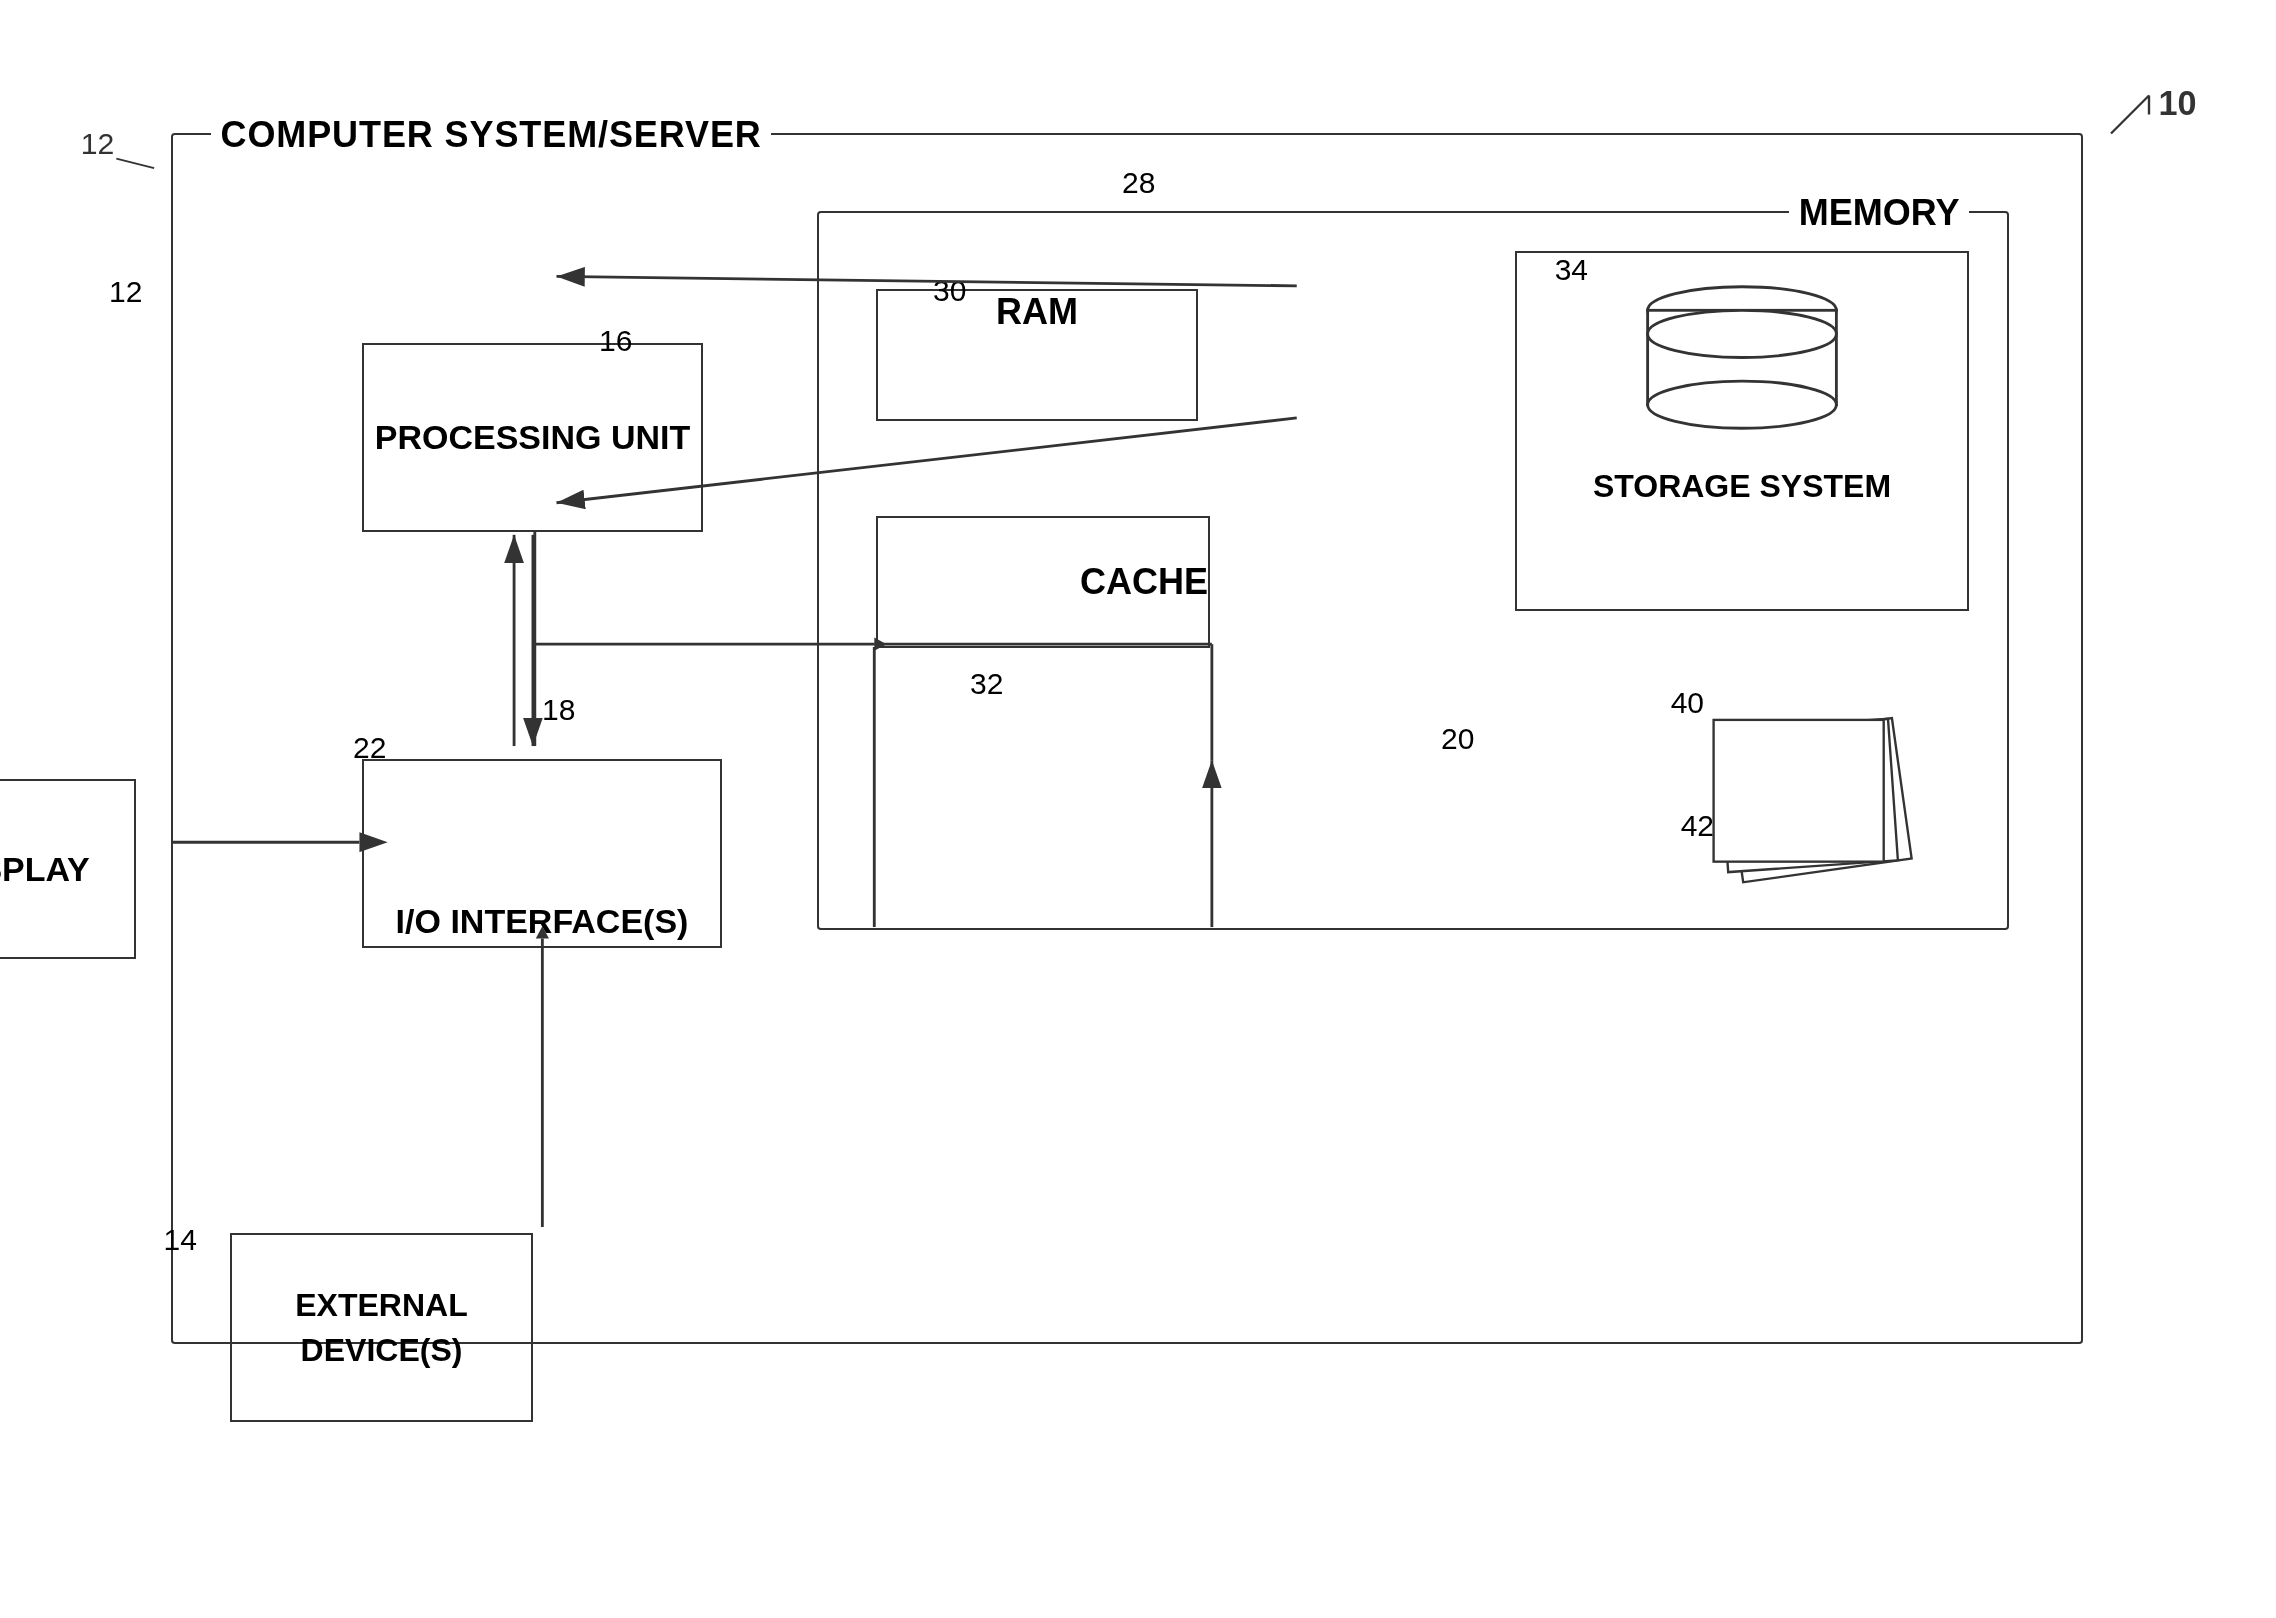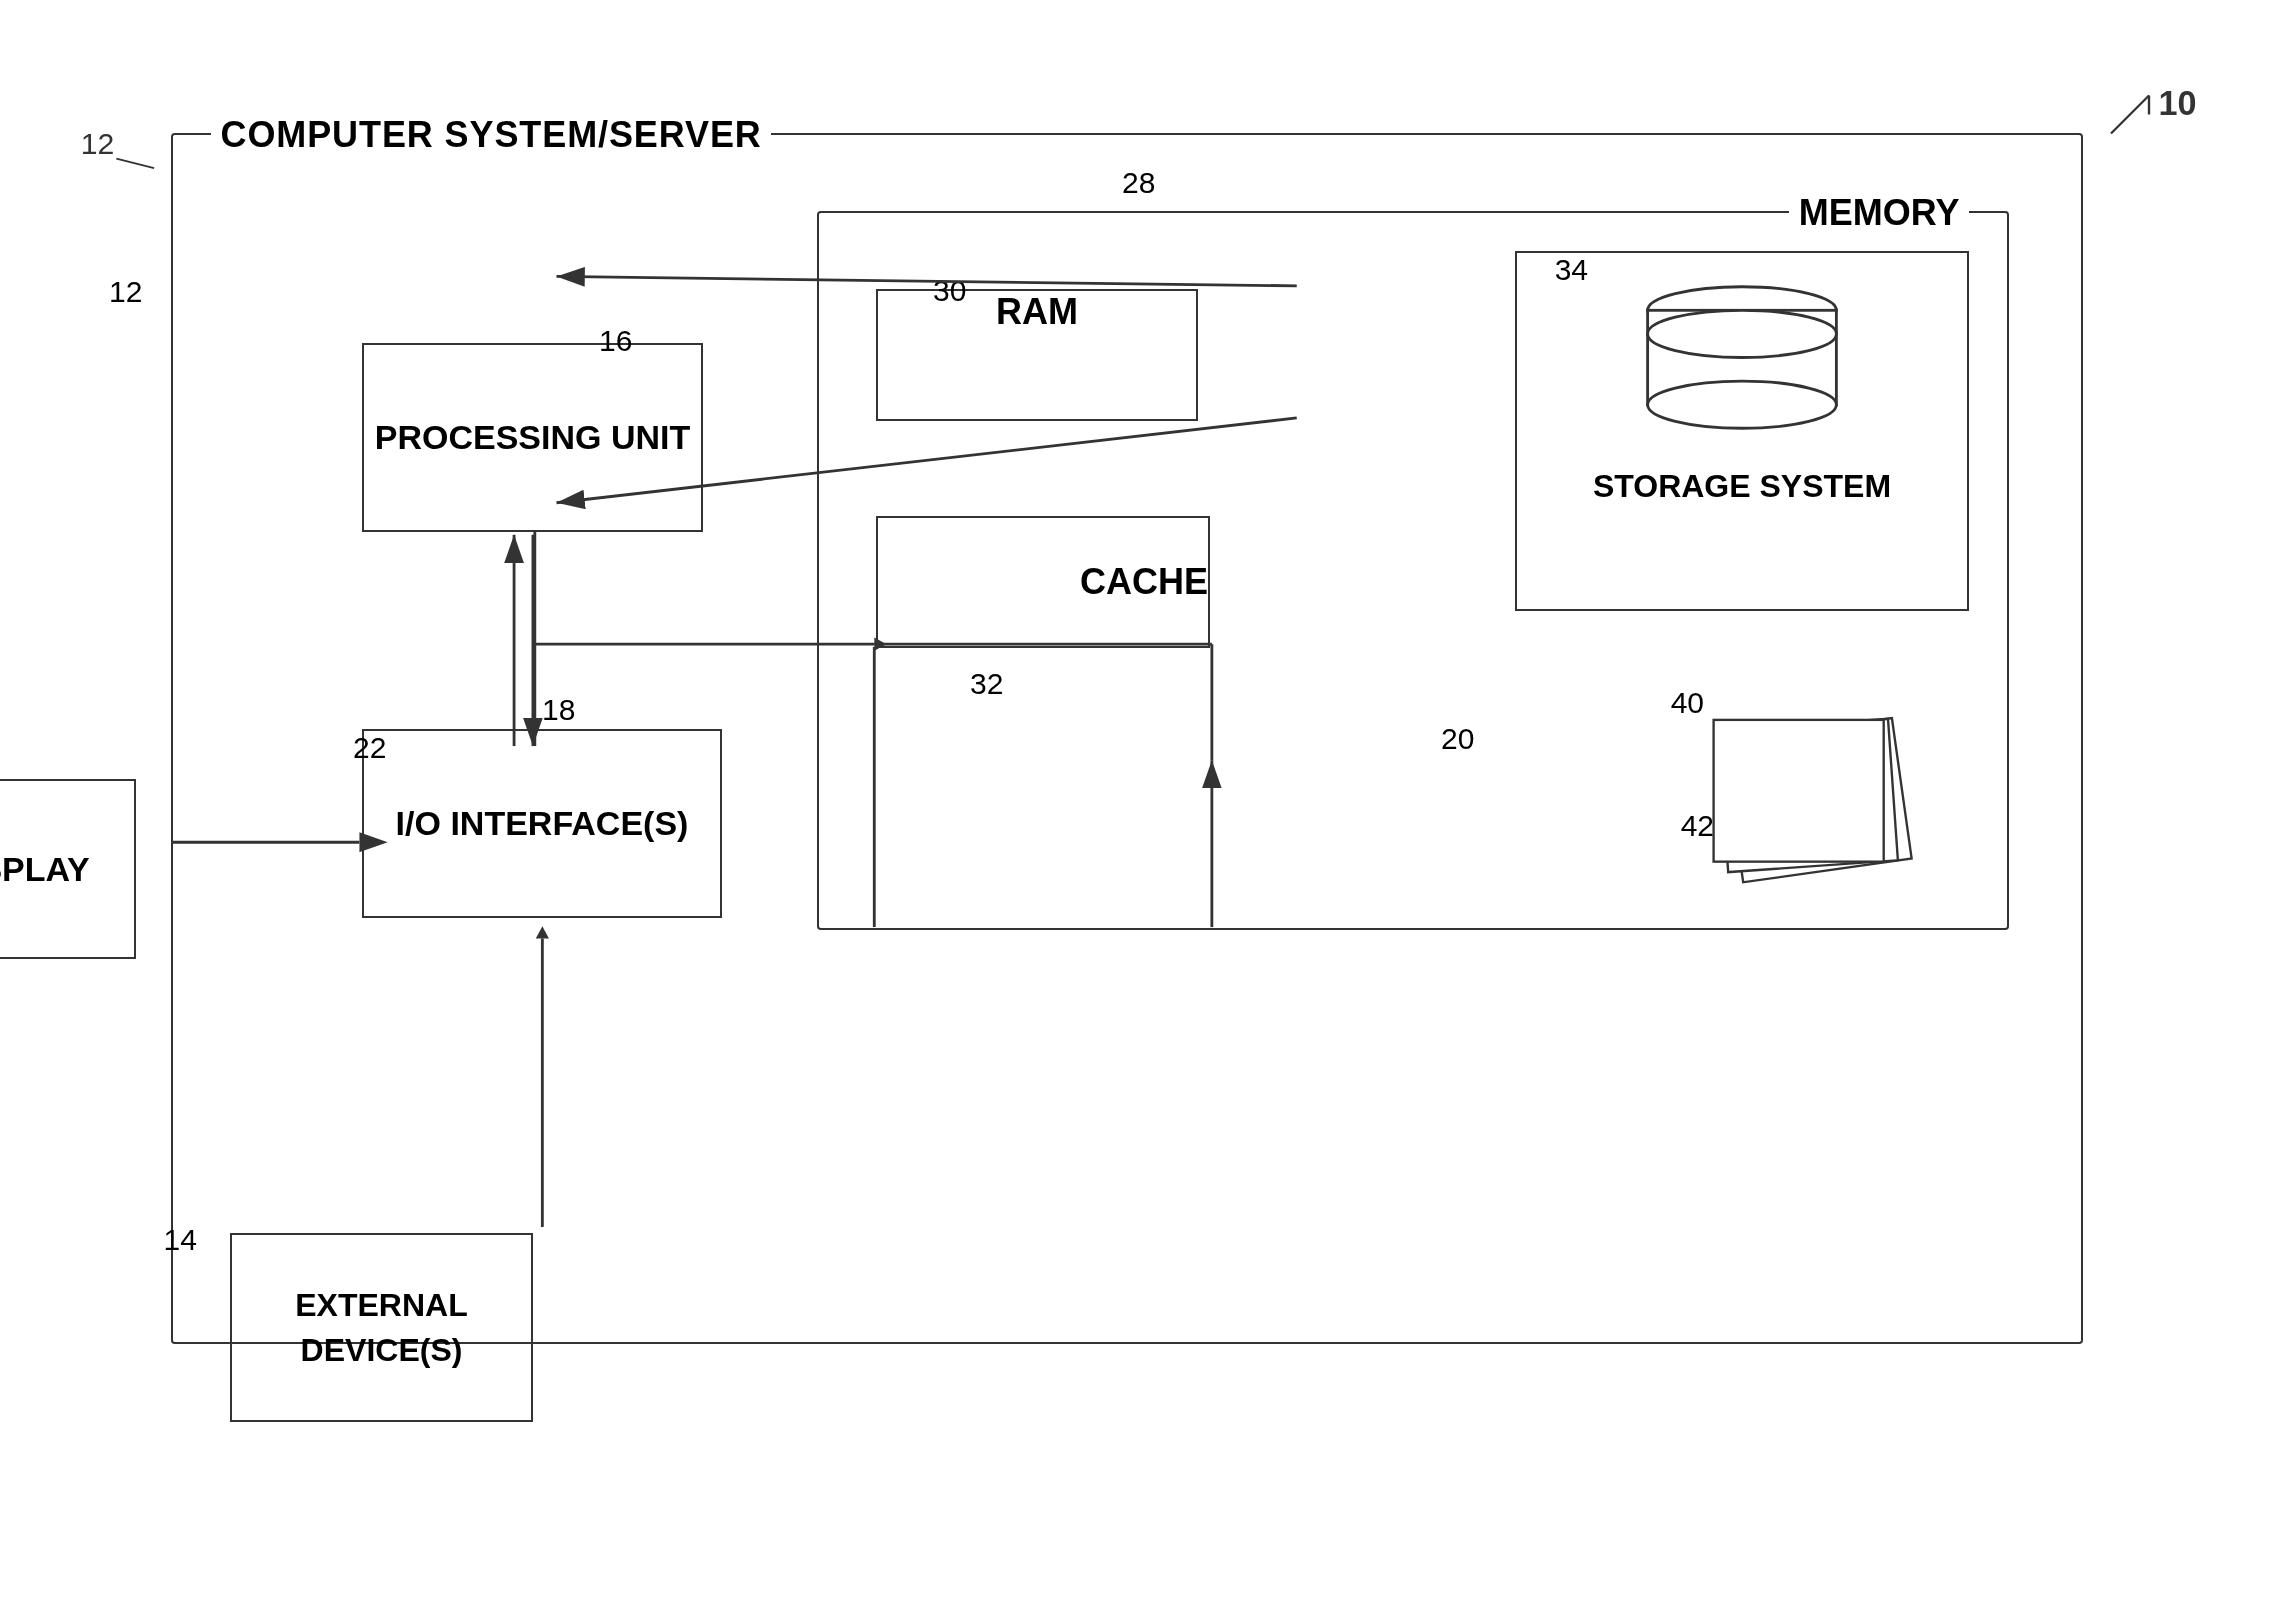--- a/index.html
+++ b/index.html
@@ -212,27 +212,27 @@
     .ref-16 {
       position: absolute;
       top: 189px;
       left: 426px;
       font-size: 30px;
     }
 
     
     .io-box {
       position: absolute;
-      top: 594px;
+      top: 624px;
       left: 189px;
       width: 360px;
       height: 189px;
       border: 2.8px solid #333;
       display: flex;
-      align-items: center;
+      align-items: flex-end;
       justify-content: center;
     }
 
     .io-label {
       font-size: 34px;
       font-weight: bold;
       text-align: center;
       line-height: 1.4;
     }
 

